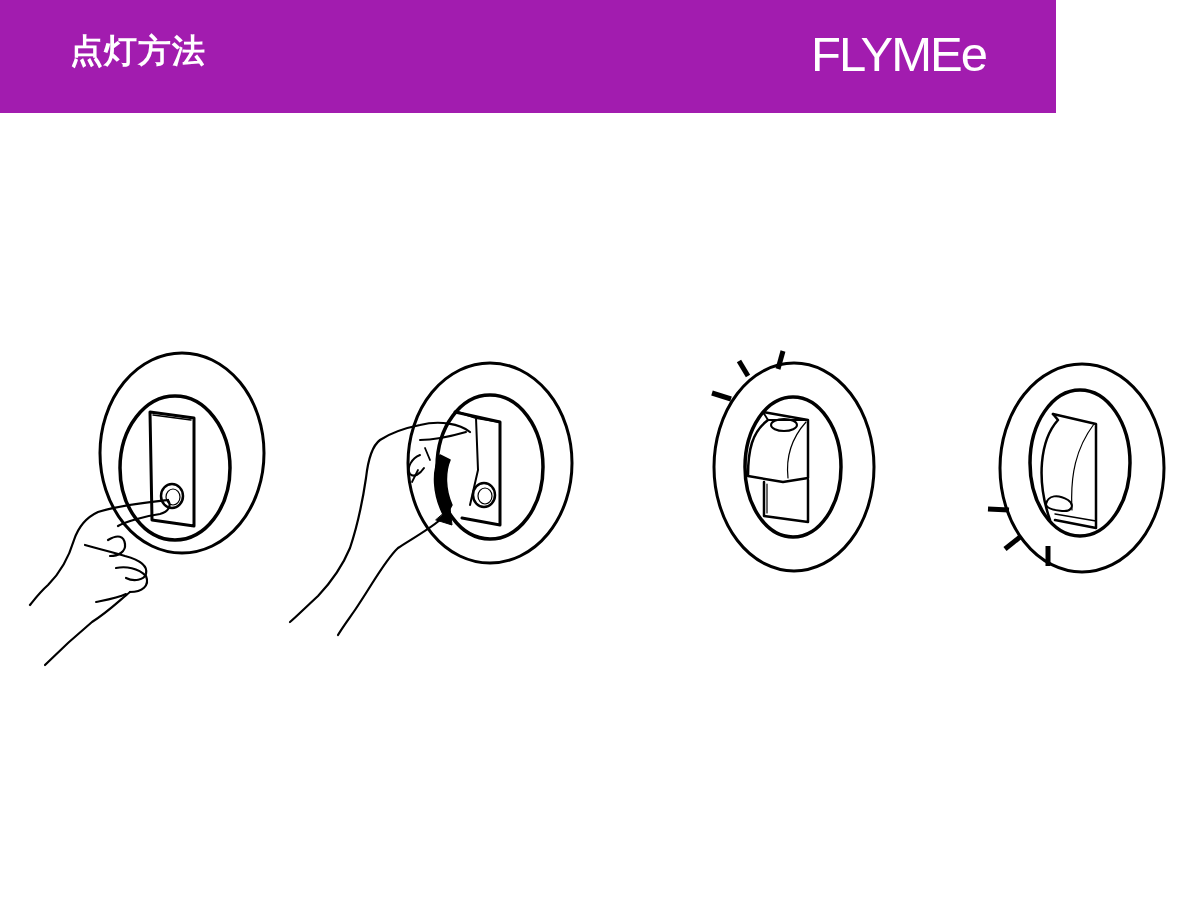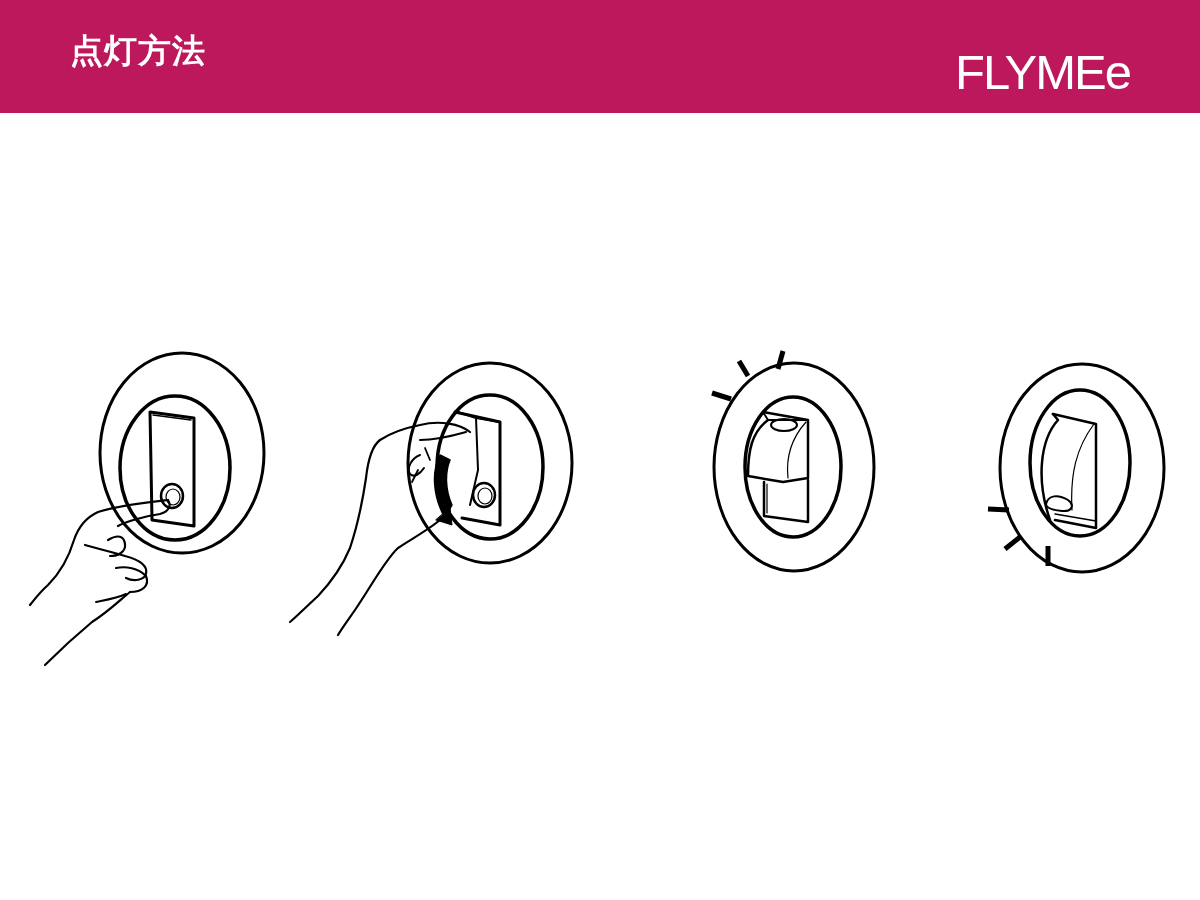--- a/index.html
+++ b/index.html
@@ -1,19 +1,19 @@
 <!DOCTYPE html>
 <html><head>
 <meta charset="utf-8">
 <style>
   html, body { margin: 0; padding: 0; }
   body { width: 1200px; height: 900px; background: #ffffff; position: relative; overflow: hidden; font-family: "DejaVu Sans", sans-serif; }
-  .header { position: absolute; left: 0; top: 0; width: 1200px; height: 113px; background: #be185d; }
+  .header { position: absolute; left: 0; top: 0; width: 1056px; height: 113px; background: #a21caf; }
   .title { position: absolute; left: 70px; top: 34px; font-size: 33px; font-weight: bold; color: #ffffff; letter-spacing: 1px; line-height: 1; font-family: "DejaVu Sans", sans-serif; }
-  .logo { position: absolute; right: 70px; top: 48px; font-size: 49px; color: #ffffff; line-height: 1; letter-spacing: -2px; font-family: "Liberation Sans", sans-serif; }
+  .logo { position: absolute; right: 70px; top: 30px; font-size: 49px; color: #ffffff; line-height: 1; letter-spacing: -2px; font-family: "Liberation Sans", sans-serif; }
   svg { position: absolute; left: 0; top: 0; }
 </style>
 </head>
 <body>
 
 <div class="header">
   <div class="title">点灯方法</div>
   <div class="logo">FLYMEe</div>
 </div>
 

